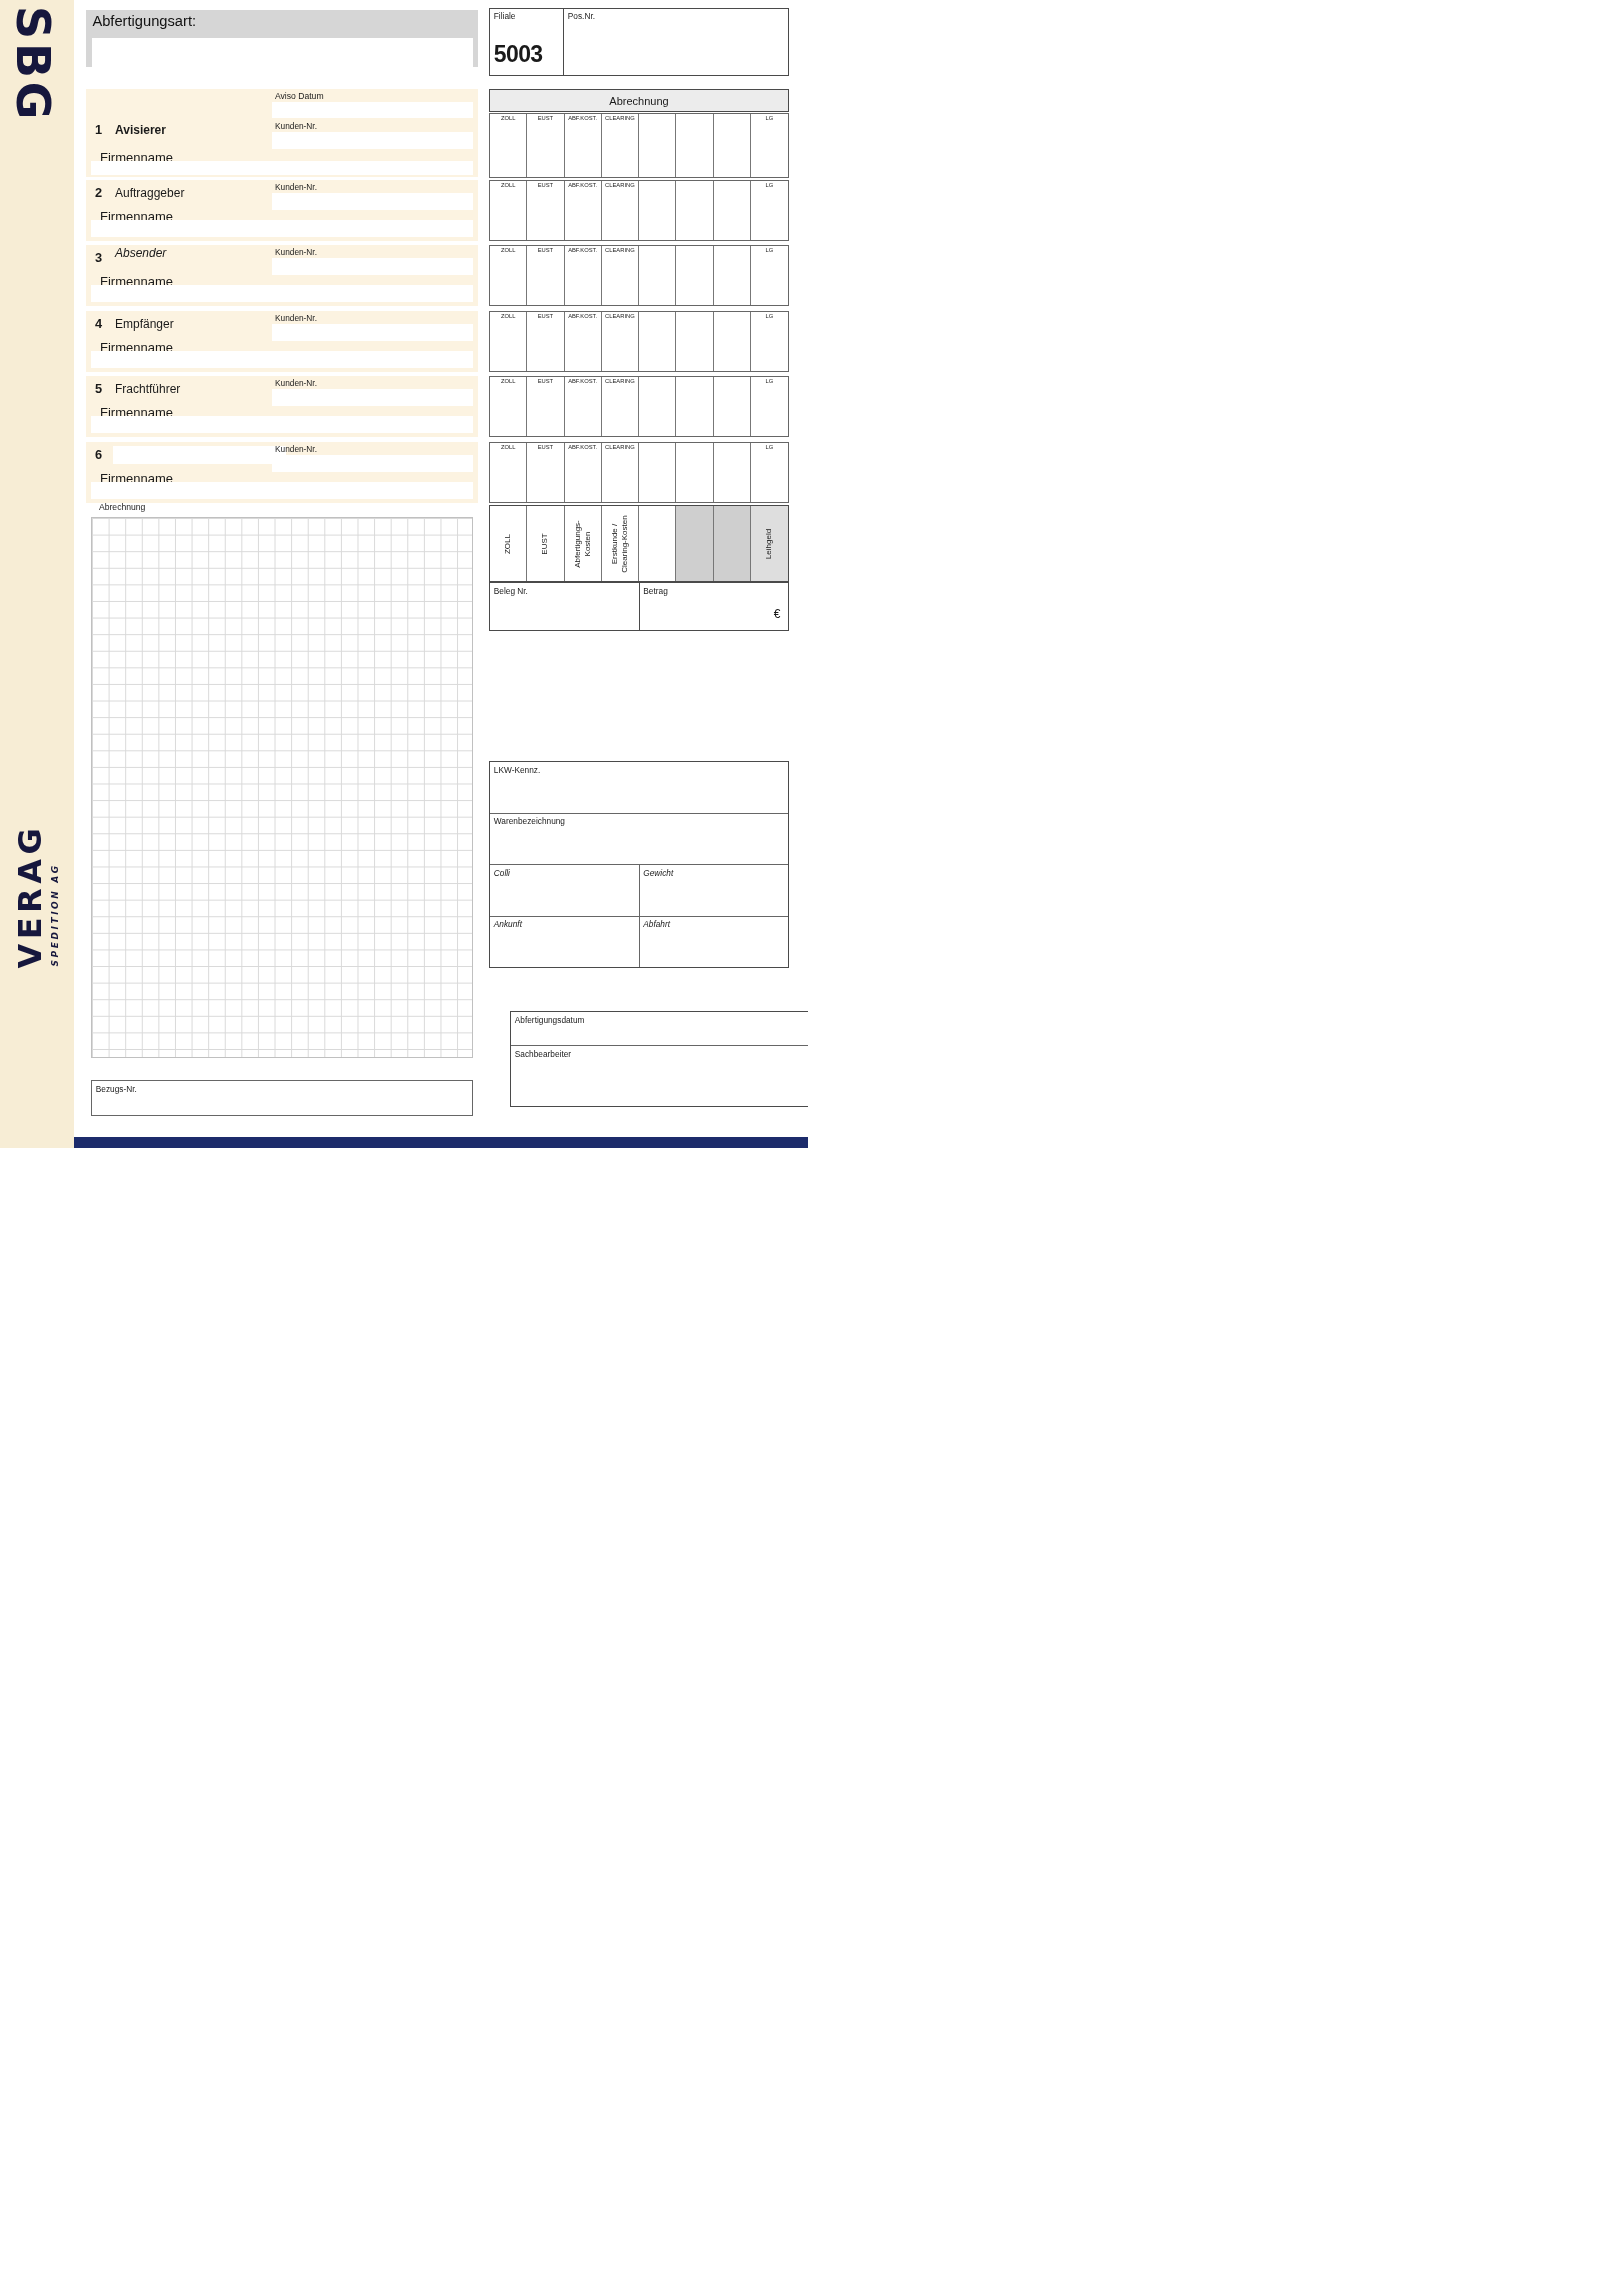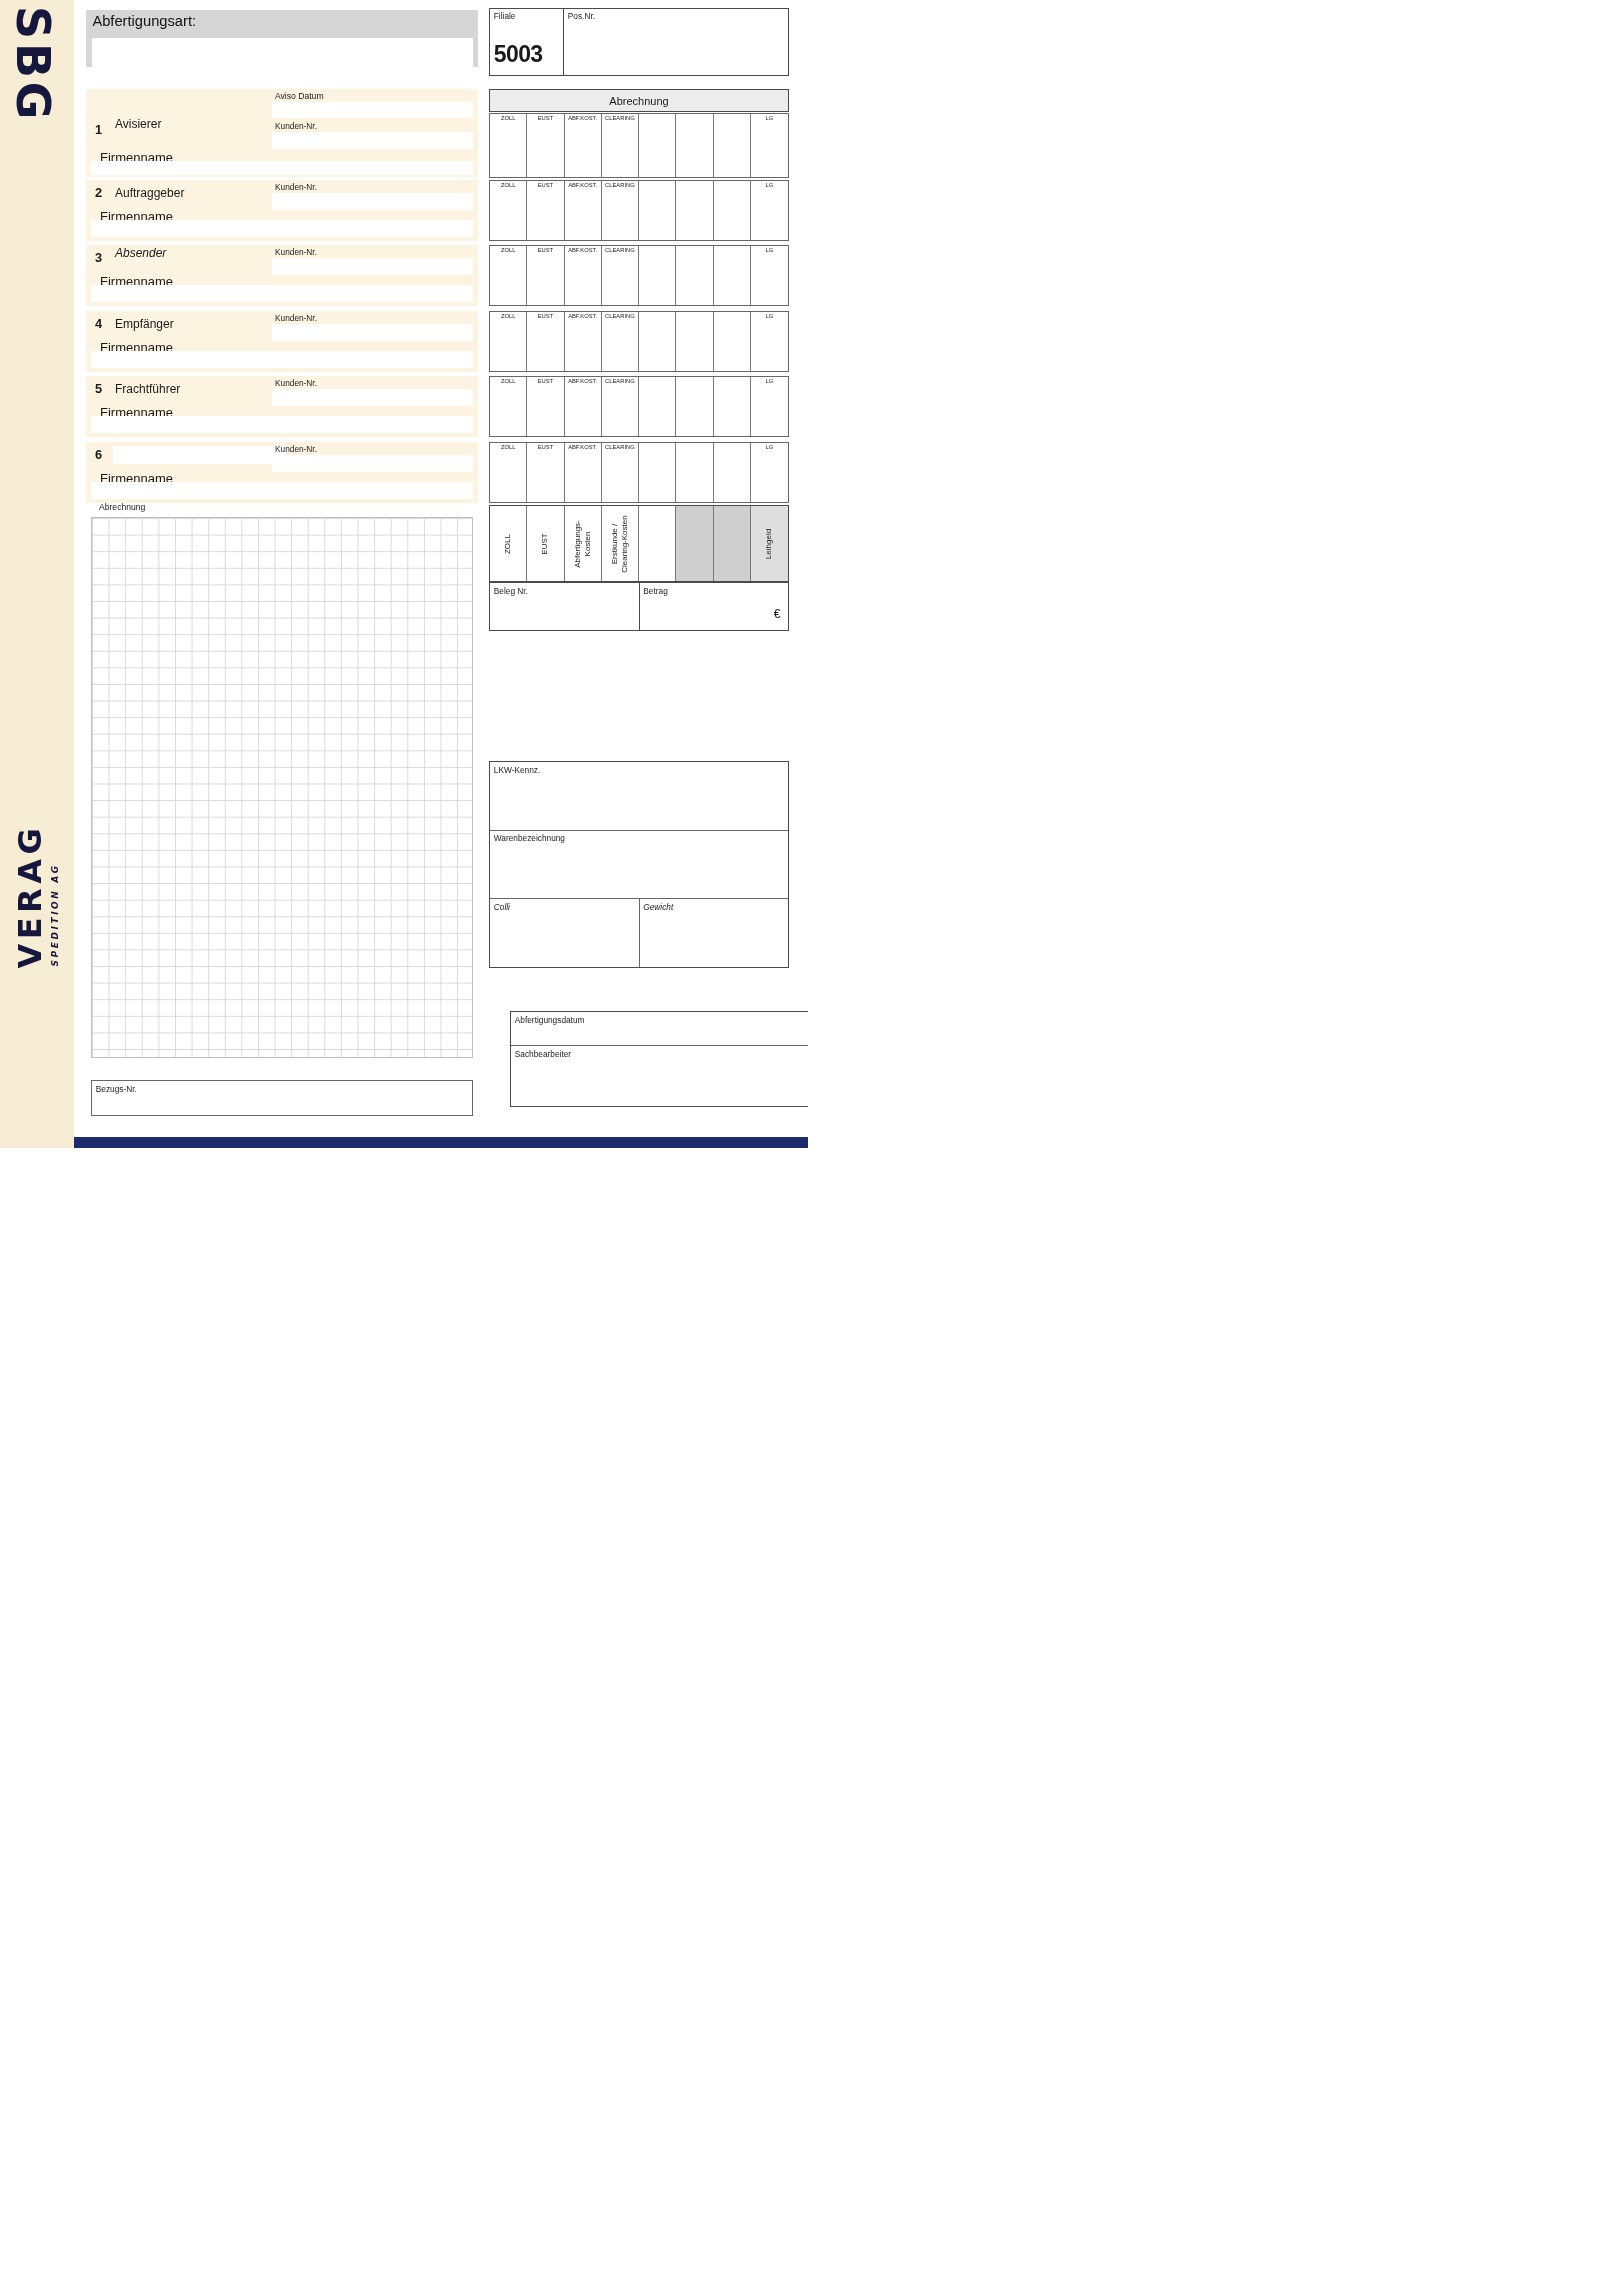--- a/index.html
+++ b/index.html
@@ -142,21 +142,21 @@
     </div>
     <div class="posnr-box">
       <div class="small-label">Pos.Nr.</div>
     </div>
   </div>
 
   <div class="party-block" style="top:89px;height:88px;">
     <div class="aviso-label">Aviso Datum</div>
     <div class="aviso-input"></div>
     <span class="party-num" style="top:33px;">1</span>
-    <span class="party-title" style="top:28px;">Avisierer</span>
+    <span class="party-title" style="top:34px;font-weight:bold;">Avisierer</span>
     <div class="kn-label" style="top:32px;">Kunden-Nr.</div>
     <div class="kn-input" style="top:43px;"></div>
     <div class="fn-label" style="top:61px;">Firmenname</div>
     <div class="fn-input" style="top:72px;height:14px;"></div>
   </div>
 
   <div class="party-block" style="top:180px;height:61px;">
     <span class="party-num" style="top:5.1px;">2</span>
     <span class="party-title" style="top:6.4px;">Auftraggeber</span>
     <div class="kn-label" style="top:1.9px;">Kunden-Nr.</div>
@@ -418,20 +418,28 @@
       <div class="box-label">Warenbezeichnung</div>
     </div>
     <div class="ship-row split">
       <div class="ship-cell">
         <div class="box-label">Colli</div>
       </div>
       <div class="ship-cell">
         <div class="box-label">Gewicht</div>
       </div>
     </div>
+    <div class="ship-row split">
+      <div class="ship-cell">
+        <div class="box-label">Ankunft</div>
+      </div>
+      <div class="ship-cell">
+        <div class="box-label">Abfahrt</div>
+      </div>
+    </div>
   </div>
 
   <div class="proc-group">
     <div class="proc-row">
       <div class="box-label">Abfertigungsdatum</div>
     </div>
     <div class="proc-row">
       <div class="box-label">Sachbearbeiter</div>
     </div>
   </div>

